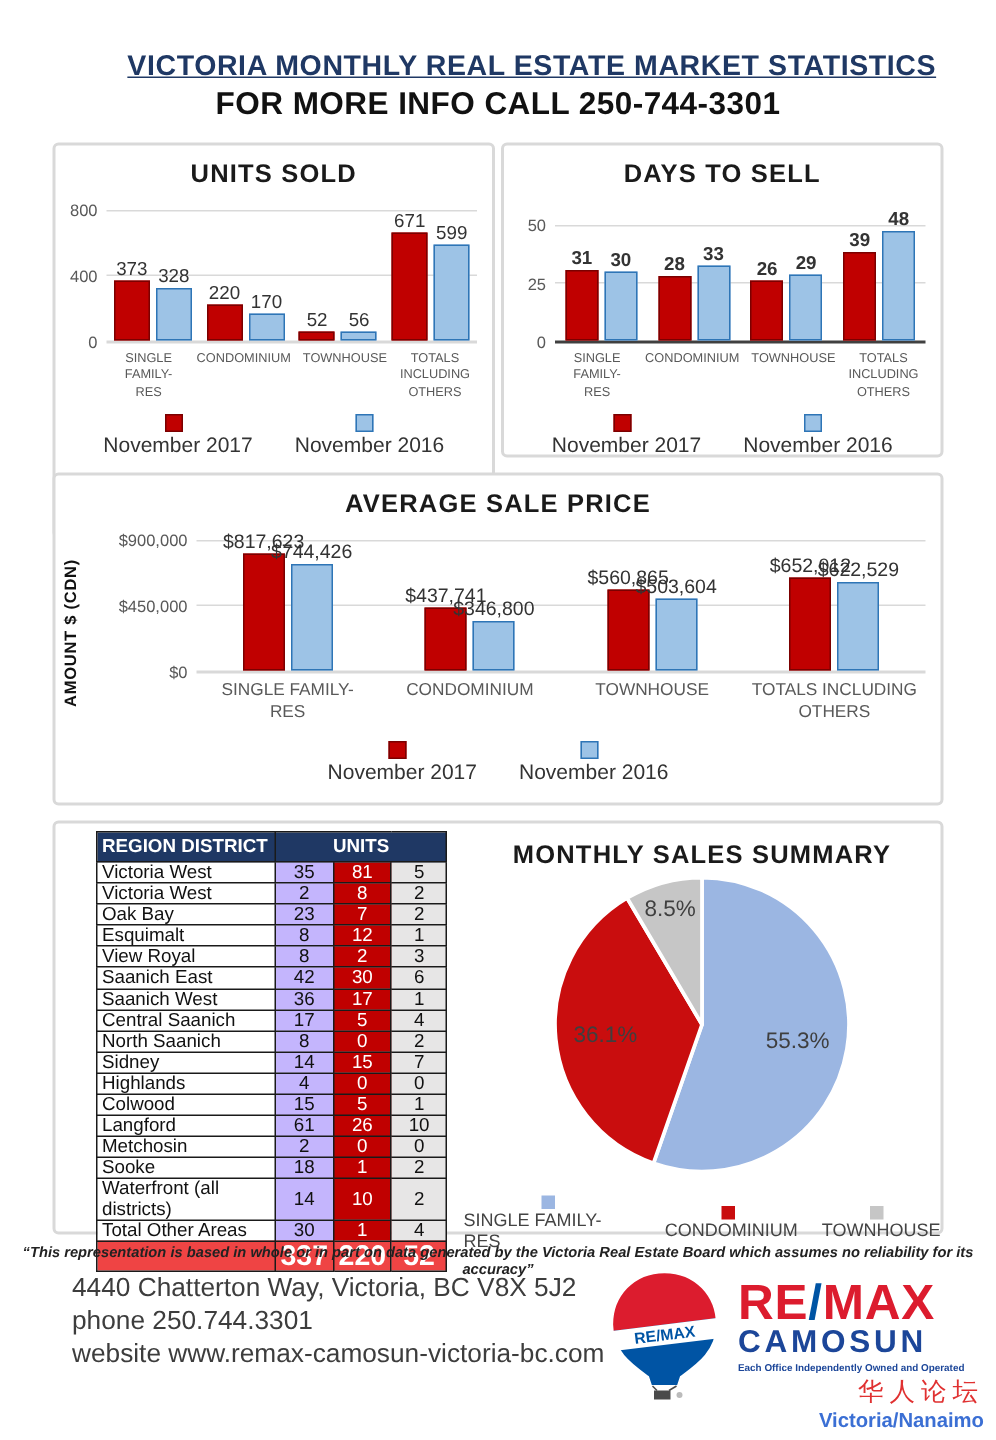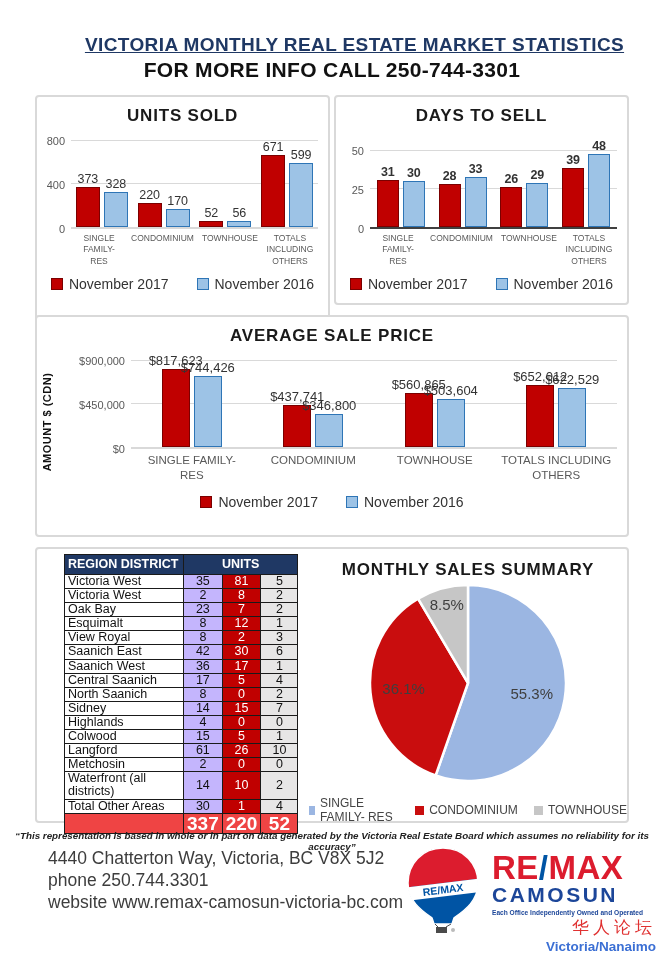--- a/index.html
+++ b/index.html
@@ -48,21 +48,21 @@
   .xrow { display:flex; padding-top:4px; }
   .xlab { flex:1; text-align:center; font-size:8.5px; color:#595959; text-transform:uppercase;
     line-height:1.35; padding:0 4px; }
   .panel-price .xlab { font-size:11.5px; line-height:1.3; }
   .ylab-vert { width:20px; display:flex; align-items:center; justify-content:center; }
   .ylab-vert span { transform:rotate(-90deg); white-space:nowrap; font-size:11px; font-weight:700; color:#111; letter-spacing:0.5px; }
 
   .legend { display:flex; justify-content:center; align-items:center; gap:28px;
     margin-top:9px; font-size:14px; color:#333; }
   .panel-price .legend { margin-top:11px; }
-  .legend-item { display:flex; align-items:center; }
+  .legend-item { display:flex; align-items:center;flex-direction:column; }
   .sw { width:12px; height:12px; display:inline-block; margin-right:6px; }
   .sw-s0 { background:#C00000; border:1px solid #7B0000; }
   .sw-s1 { background:#9DC3E6; border:1px solid #2E75B6; }
 
   
   .table-block { width:272px; padding:5px 0 0 27px; }
   table.region { border-collapse:collapse; font-size:12.5px; color:#111; }
   table.region th, table.region td { border:1px solid #1a1a1a; padding:0 3px; line-height:13.1px; height:13.1px; }
   table.region thead th { background:#1F3864; color:#fff; font-size:12.5px; font-weight:700; height:19px; line-height:19px; }
   th.h-region { text-align:left; width:119px; padding-left:4px; }
@@ -394,20 +394,26 @@
               <td class="name">Langford</td>
               <td class="c1">61</td>
               <td class="c2">26</td>
               <td class="c3">10</td>
             </tr>
             <tr>
               <td class="name">Metchosin</td>
               <td class="c1">2</td>
               <td class="c2">0</td>
               <td class="c3">0</td>
+            </tr>
+            <tr>
+              <td class="name">Sooke</td>
+              <td class="c1">18</td>
+              <td class="c2">1</td>
+              <td class="c3">2</td>
             </tr>
             <tr>
               <td class="name">Waterfront (all districts)</td>
               <td class="c1">14</td>
               <td class="c2">10</td>
               <td class="c3">2</td>
             </tr>
             <tr>
               <td class="name">Total Other Areas</td>
               <td class="c1">30</td>

